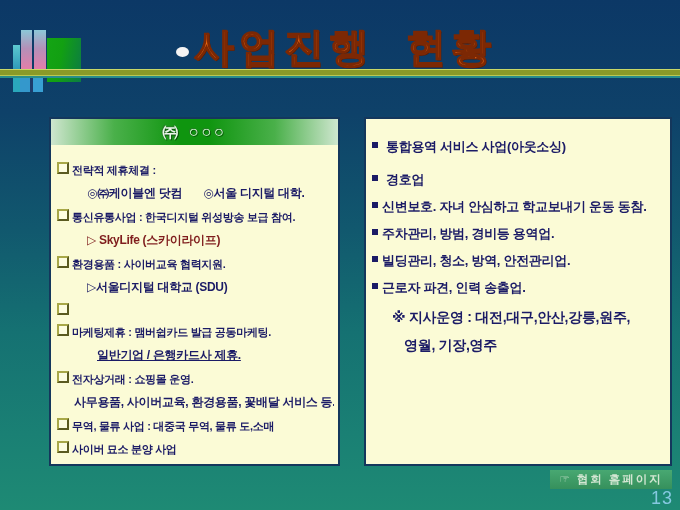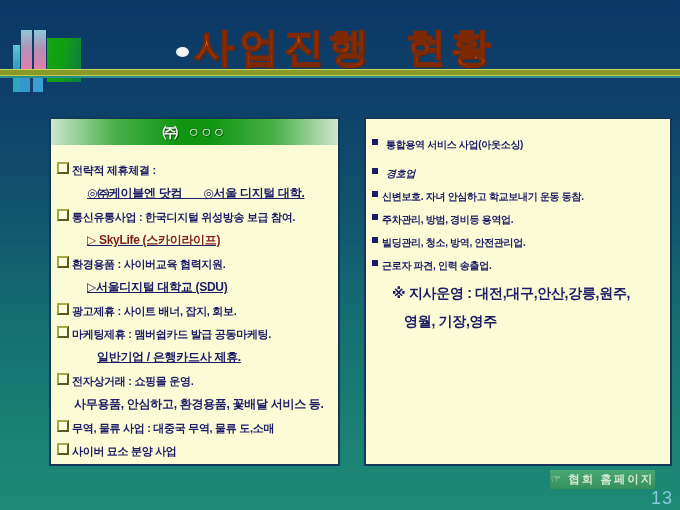--- a/index.html
+++ b/index.html
@@ -45,39 +45,39 @@
   }
   .panel-right .panel-header{
     background:linear-gradient(90deg,#dceede 0%,#57b057 18%,#0f950f 50%,#118a11 82%,#35a035 100%);
     font-size:18px;letter-spacing:2px;color:#f6f6e8;
     text-shadow:1px 1px 1px #063806;
   }
   .panel-body{padding:10px 4px 0 6px;}
 
   .item{white-space:nowrap;overflow:hidden;color:#1b1b66;font-weight:bold;font-size:11px;margin-top:7px;}
   .item .txt{white-space:pre;letter-spacing:-0.3px;}
-  .panel-right .item{font-size:10px;margin-top:9px;}
+  .panel-right .item{font-size:13px;margin-top:9px;}
   .item.sub{font-size:12px;}
   .item.blue .txt{color:#7f1d1d;}
   .ind1{padding-left:17px;}
-  .ind2{padding-left:30px;text-decoration:underline;}
+  .ind2{padding-left:30px;}
   .ind3{padding-left:40px;text-decoration:underline;}
   .note{padding-left:20px;font-size:14px !important;margin-top:12px !important;}
   .note2{padding-left:32px;font-size:14px !important;margin-top:10px !important;}
-  .gap{margin-top:15px !important;font-style:italic;}
+  .gap{margin-top:15px !important;}
 
   .bul{display:inline-block;}
   .bul.sq{width:8px;height:8px;background:#fdfde0;margin-right:3px;
     border:2px solid;border-color:#a8a848 #5a5a20 #5a5a20 #a8a848;}
   .bul.fsq{width:6px;height:6px;background:#1b1b66;margin-right:4px;margin-bottom:3px;}
   .sp .bul{margin-right:8px;}
 
   
   .homepage-btn{
-    left:550px;top:470px;width:105px;height:19px;z-index:4;
+    left:550px;top:470px;width:122px;height:19px;z-index:4;
     background:linear-gradient(180deg,#48a872,#36905c);
     color:#d2e6d2;font-size:11.5px;font-weight:bold;letter-spacing:2px;
     display:flex;align-items:center;justify-content:center;
     cursor:pointer;
   }
   .page-number{
     right:7px;top:488px;z-index:4;
     color:#85c8e0;font-size:18px;letter-spacing:1px;
   }
 </style>
@@ -96,25 +96,25 @@
 
 <div class="abs panel panel-left">
   <div class="panel-header">㈜ ○○○</div>
   <div class="panel-body">
       <div class="item main"><span class="bul sq"></span><span class="txt">전략적 제휴체결 :</span></div>
       <div class="item sub ind2"><span class="txt">◎㈜케이블엔 닷컴       ◎서울 디지털 대학.</span></div>
       <div class="item main"><span class="bul sq"></span><span class="txt">통신유통사업 : 한국디지털 위성방송 보급 참여.</span></div>
       <div class="item sub ind2 blue"><span class="txt">▷ SkyLife (스카이라이프)</span></div>
       <div class="item main"><span class="bul sq"></span><span class="txt">환경용품 : 사이버교육 협력지원.</span></div>
       <div class="item sub ind2"><span class="txt">▷서울디지털 대학교 (SDU)</span></div>
-      <div class="item main"><span class="bul sq"></span><span class="txt">광고제휴 : 사이트 배너, 잡지, 회보.</span></div>
+      <div class="item main"><span class="bul sq"></span></div>
       <div class="item main"><span class="bul sq"></span><span class="txt">마케팅제휴 : 맴버쉽카드 발급 공동마케팅.</span></div>
       <div class="item sub ind3"><span class="txt">일반기업 / 은행카드사 제휴.</span></div>
       <div class="item main"><span class="bul sq"></span><span class="txt">전자상거래 : 쇼핑몰 운영.</span></div>
-      <div class="item sub ind1"><span class="txt">사무용품, 안심하고, 환경용품, 꽃배달 서비스 등.</span></div>
+      <div class="item sub ind1"><span class="txt">사무용품, 사이버교육, 환경용품, 꽃배달 서비스 등.</span></div>
       <div class="item main"><span class="bul sq"></span><span class="txt">무역, 물류 사업 : 대중국 무역, 물류 도,소매</span></div>
       <div class="item main"><span class="bul sq"></span><span class="txt">사이버 묘소 분양 사업</span></div>
     </div>
 </div>
 
 <div class="abs panel panel-right">
   <div class="panel-body">
       <div class="item main sp"><span class="bul fsq"></span><span class="txt">통합용역 서비스 사업(아웃소싱)</span></div>
       <div class="item main sp gap"><span class="bul fsq"></span><span class="txt">경호업</span></div>
       <div class="item main"><span class="bul fsq"></span><span class="txt">신변보호. 자녀 안심하고 학교보내기 운동 동참.</span></div>

